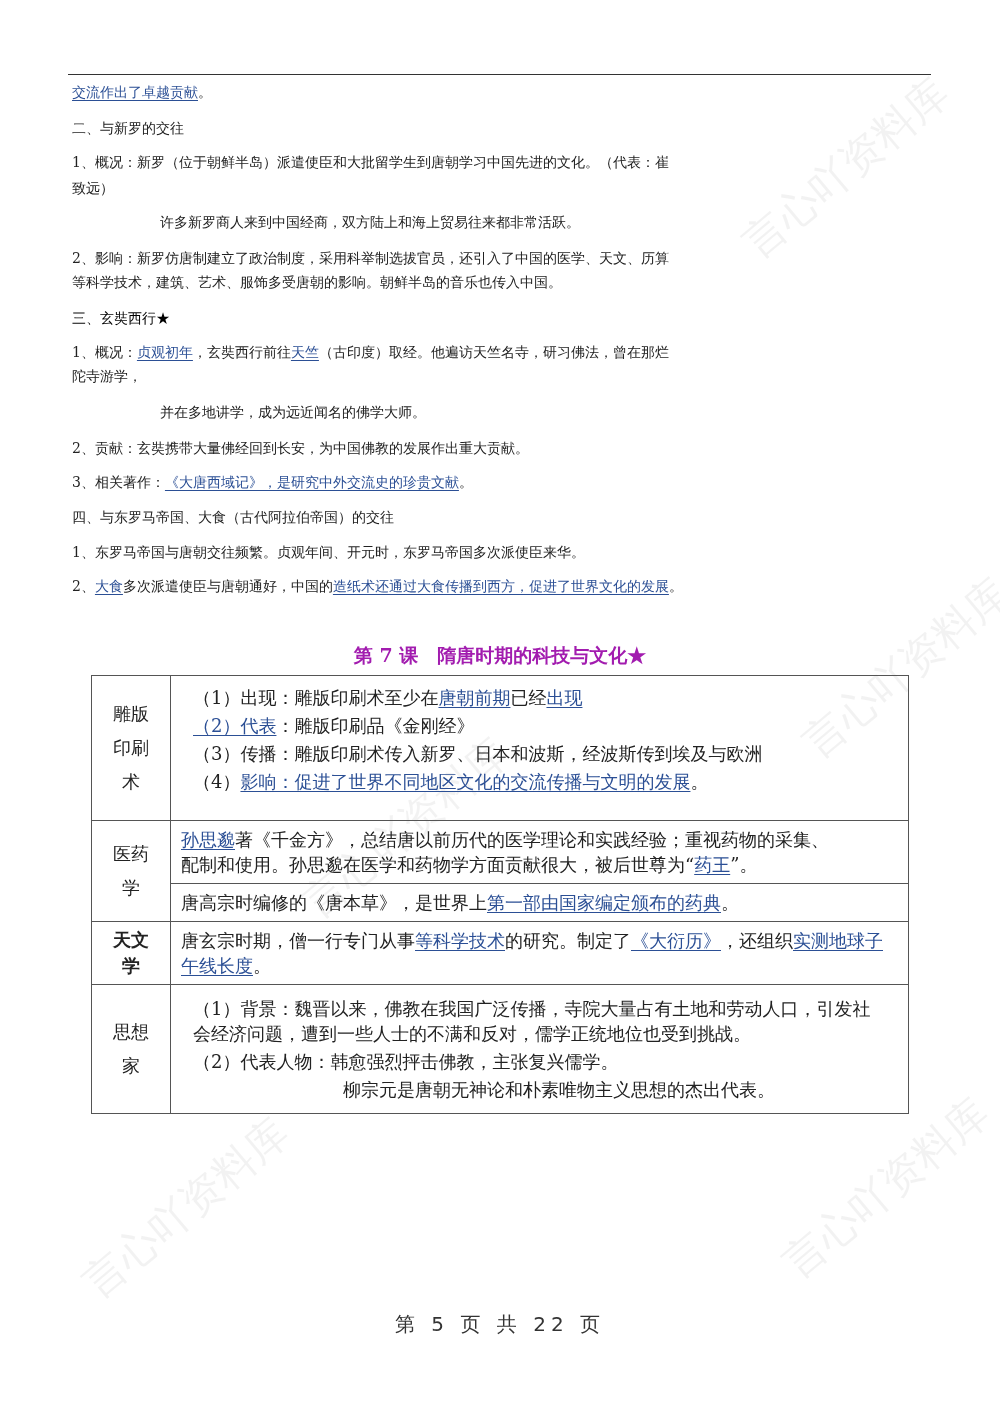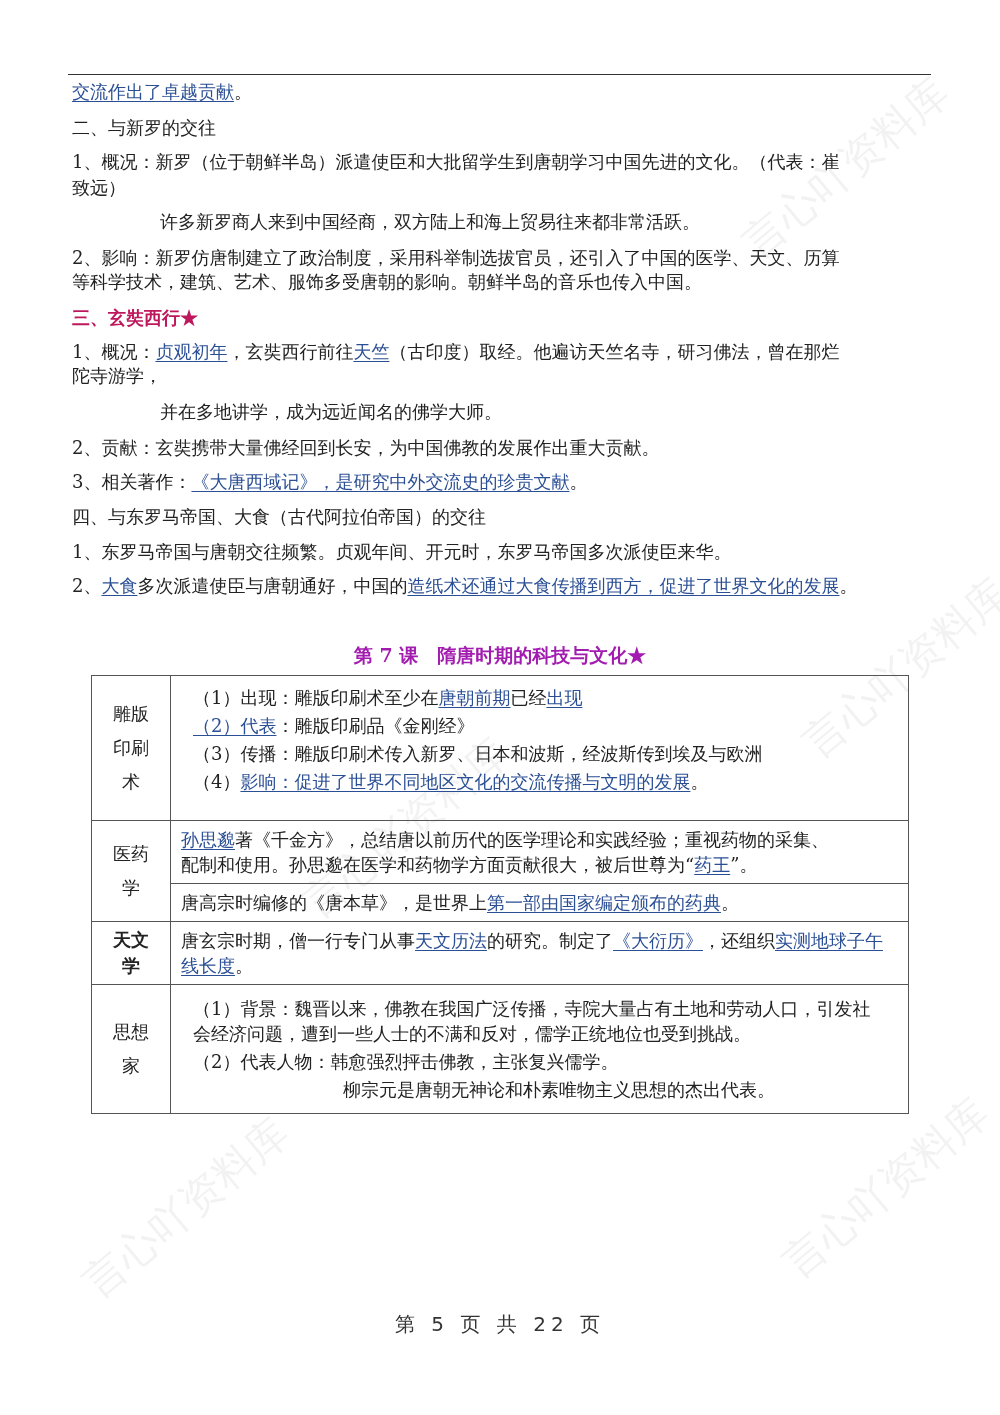--- a/index.html
+++ b/index.html
@@ -1,23 +1,23 @@
 <!DOCTYPE html>
 <html><head>
 <meta charset="utf-8">
 <style>
   html, body { margin:0; padding:0; background:#ffffff; }
   body { width:1000px; height:1415px; position:relative; overflow:hidden;
          font-family:"DejaVu Serif","Liberation Serif",serif; color:#222; }
   .page { position:absolute; left:0; top:0; width:1000px; height:1415px; }
   .hr { position:absolute; left:68px; top:74px; width:863px; height:0; border-top:1.5px solid #333; }
-  .line { position:absolute; left:72px; font-size:18px; line-height:24px; white-space:nowrap; }
+  .line { position:absolute; left:72px; font-size:14px; line-height:24px; white-space:nowrap; }
   .ind { left:160px; }
   .u { color:#2b4f95; text-decoration:underline; text-underline-offset:3px; }
-  .red { color:#be185d; font-weight:bold; }
+  .red { color:#000000; font-weight:normal; }
   .title { position:absolute; top:642px; left:0; width:1000px; text-align:center;
            color:#a21caf; font-weight:bold; font-size:19px; line-height:26px; }
   table { position:absolute; left:91px; top:675px; width:818px; border-collapse:collapse; font-size:18px; }
   td { border:1.5px solid #555; vertical-align:top; }
   td.h { width:70px; text-align:center; vertical-align:middle; line-height:34px; padding:0 4px; }
   td.c { padding:6px 8px 6px 10px; line-height:25px; }
   .cl { display:block; margin:3px 12px; }
   .sub { padding-left:150px; }
   .footer { position:absolute; top:1311px; left:0; width:1000px; text-align:center;
             font-family:"DejaVu Sans","Liberation Sans",sans-serif; font-size:20px; letter-spacing:5px; color:#333; }
@@ -95,21 +95,21 @@
       <td class="c">
         <span>唐高宗时编修的《唐本草》，是世界上</span><span class="u">第一部由国家编定颁布的药典</span><span>。</span>
       </td>
     </tr>
     <tr>
       <td class="h" style="line-height:26px;font-weight:bold;">
         <div>天文</div>
         <div>学</div>
       </td>
       <td class="c">
-        <span>唐玄宗时期，僧一行专门从事</span><span class="u">天文历法</span><span>的研究。制定了</span><span class="u">《大衍历》</span><span>，还组织</span><span class="u">实测地球子午线长度</span><span>。</span>
+        <span>唐玄宗时期，僧一行专门从事</span><span class="u">等科学技术</span><span>的研究。制定了</span><span class="u">《大衍历》</span><span>，还组织</span><span class="u">实测地球子午线长度</span><span>。</span>
       </td>
     </tr>
     <tr>
       <td class="h">
         <div>思想</div>
         <div>家</div>
       </td>
       <td class="c" style="padding-top:8px;padding-bottom:8px;">
         <span class="cl">（1）背景：魏晋以来，佛教在我国广泛传播，寺院大量占有土地和劳动人口，引发社会经济问题，遭到一些人士的不满和反对，儒学正统地位也受到挑战。</span>
         <span class="cl">（2）代表人物：韩愈强烈抨击佛教，主张复兴儒学。</span>

